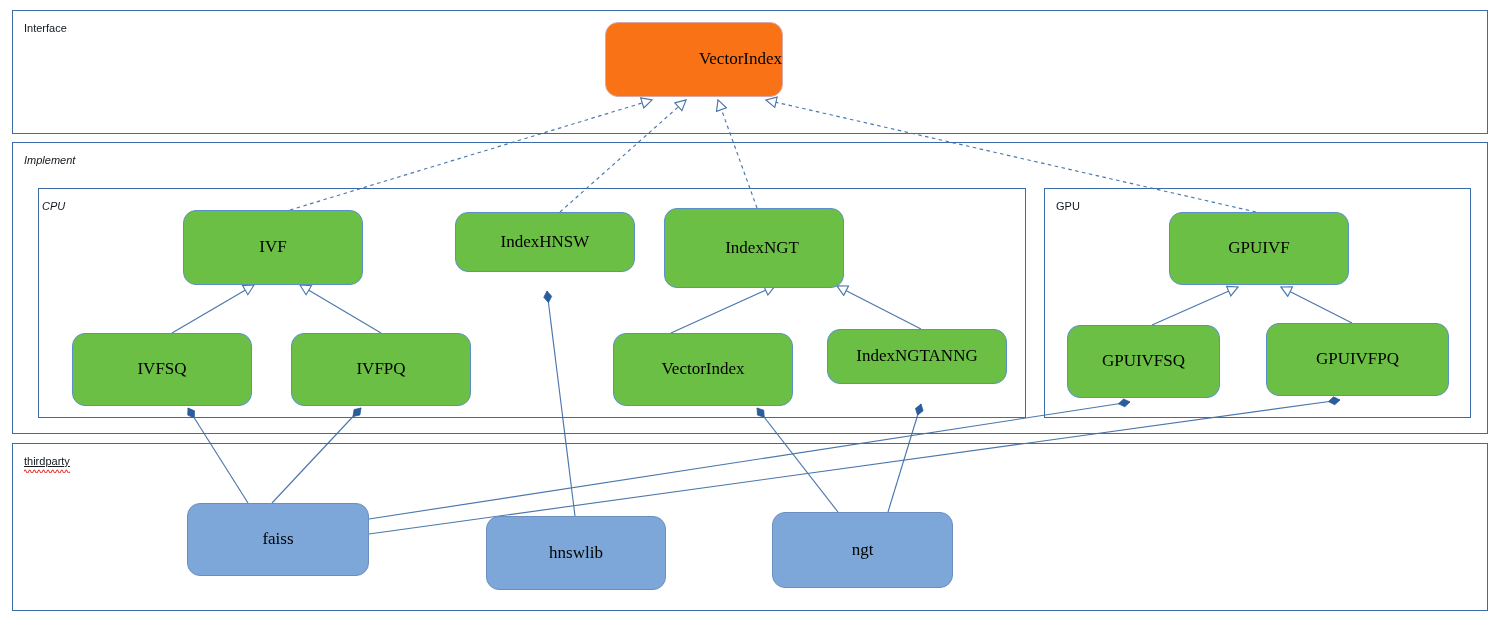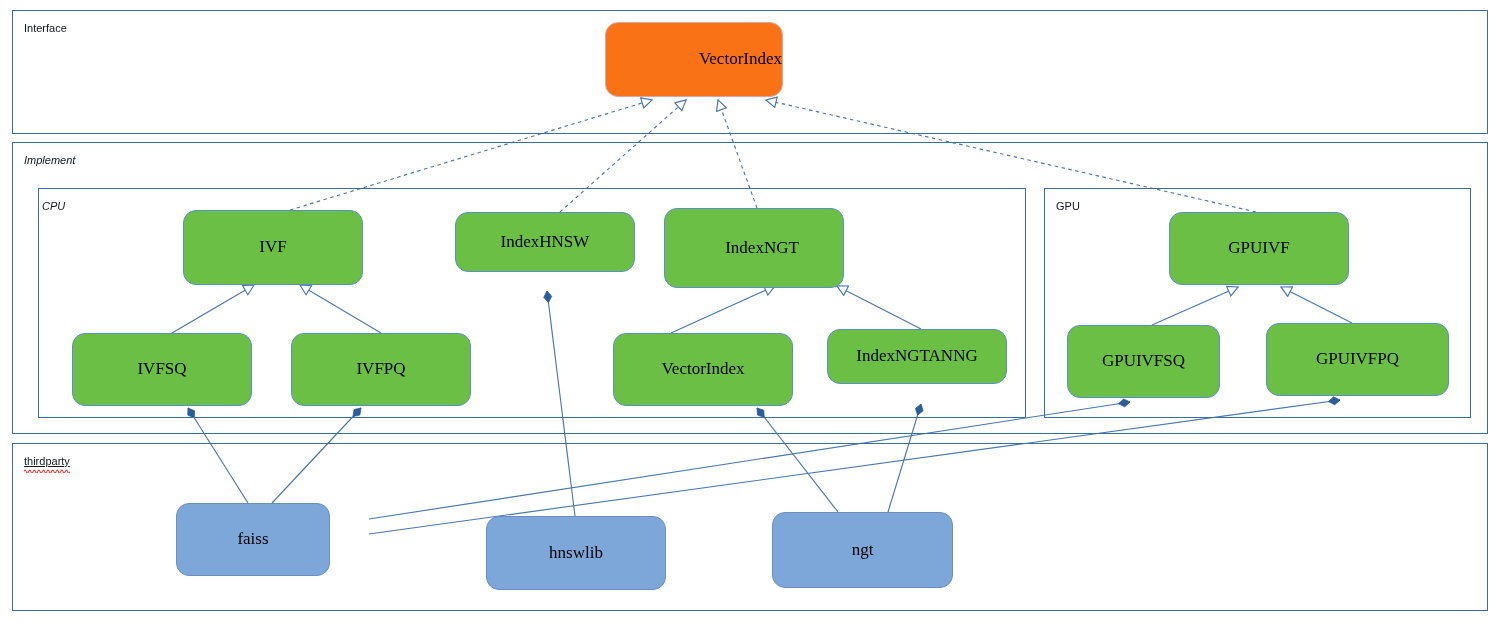--- a/index.html
+++ b/index.html
@@ -151,21 +151,21 @@
       </div>
       <div class="node impl" style="left: 827px; top: 329px; width: 180px; height: 55px;">
         <span>IndexNGTANNG</span>
       </div>
       <div class="node impl" style="left: 1041px; top: 325px; width: 153px; height: 73px; margin-left: 26px;">
         <span>GPUIVFSQ</span>
       </div>
       <div class="node impl" style="left: 1266px; top: 323px; width: 183px; height: 73px;">
         <span>GPUIVFPQ</span>
       </div>
-      <div class="node third" style="left: 176px; top: 503px; width: 154px; height: 73px;">
+      <div class="node third" style="left: 187px; top: 503px; width: 182px; height: 73px;">
         <span>faiss</span>
       </div>
       <div class="node third" style="left: 486px; top: 516px; width: 180px; height: 74px;">
         <span>hnswlib</span>
       </div>
       <div class="node third" style="left: 772px; top: 512px; width: 181px; height: 76px;">
         <span>ngt</span>
       </div>
     </div>
 

